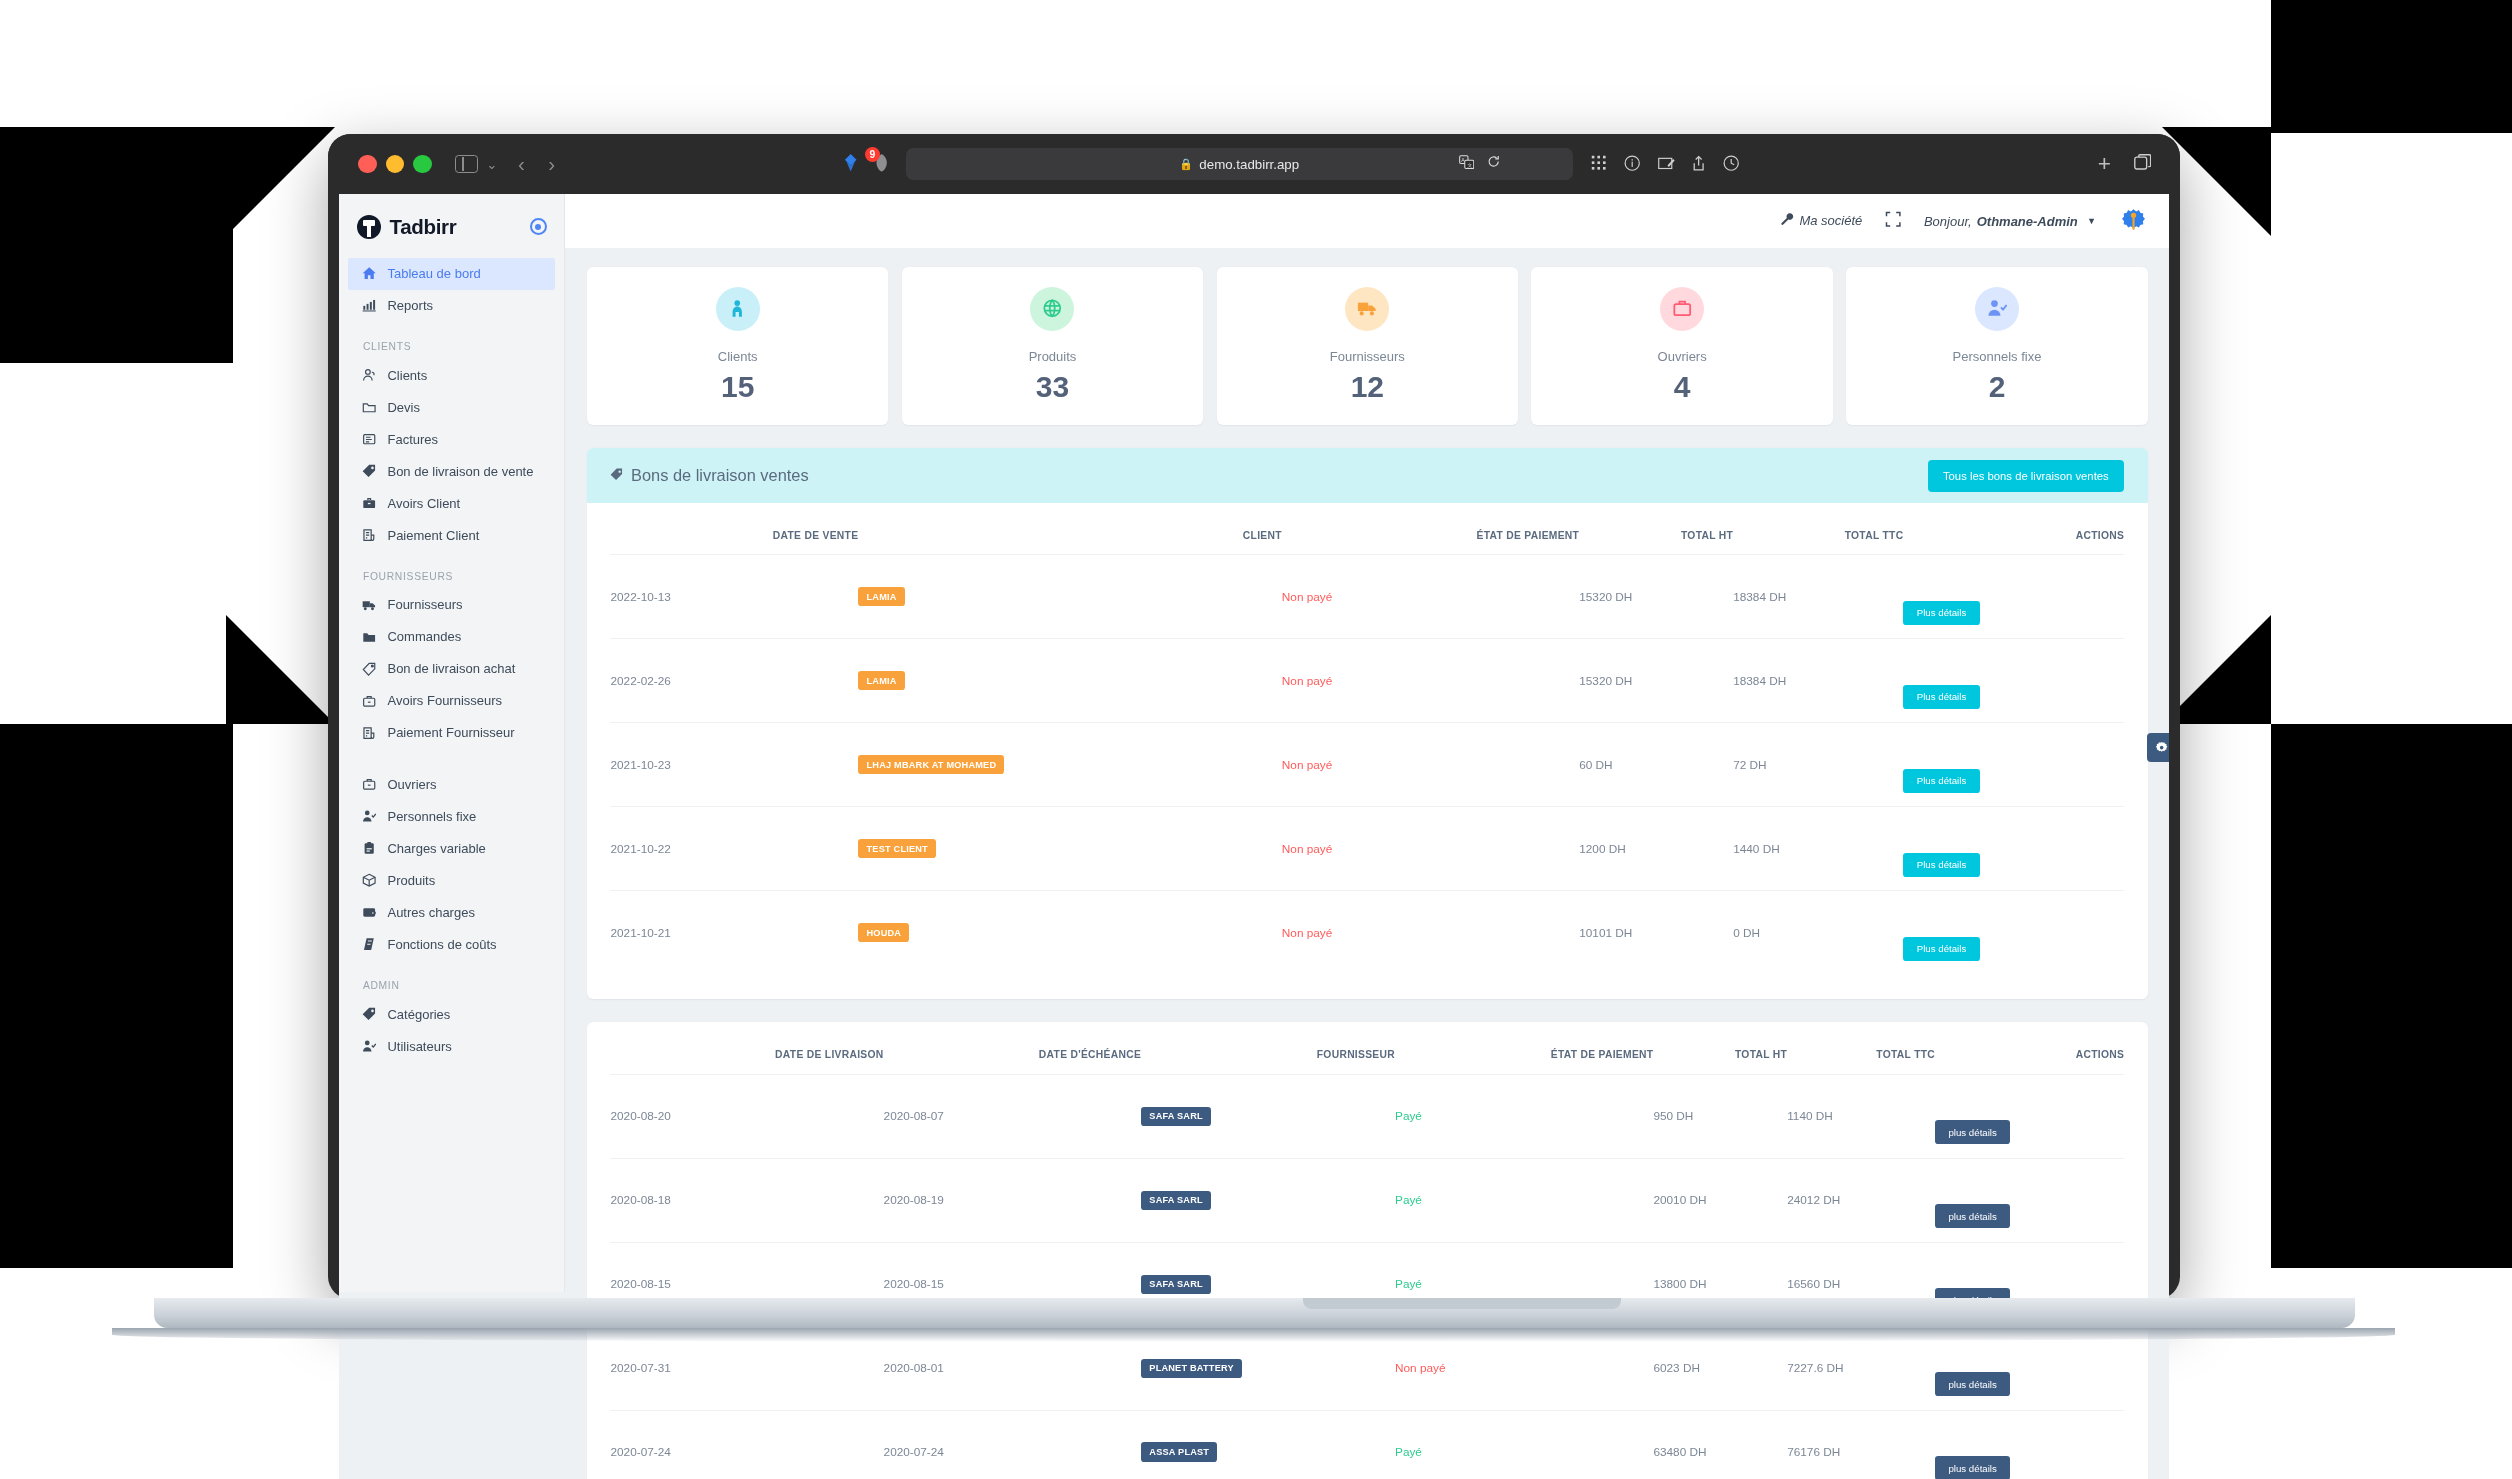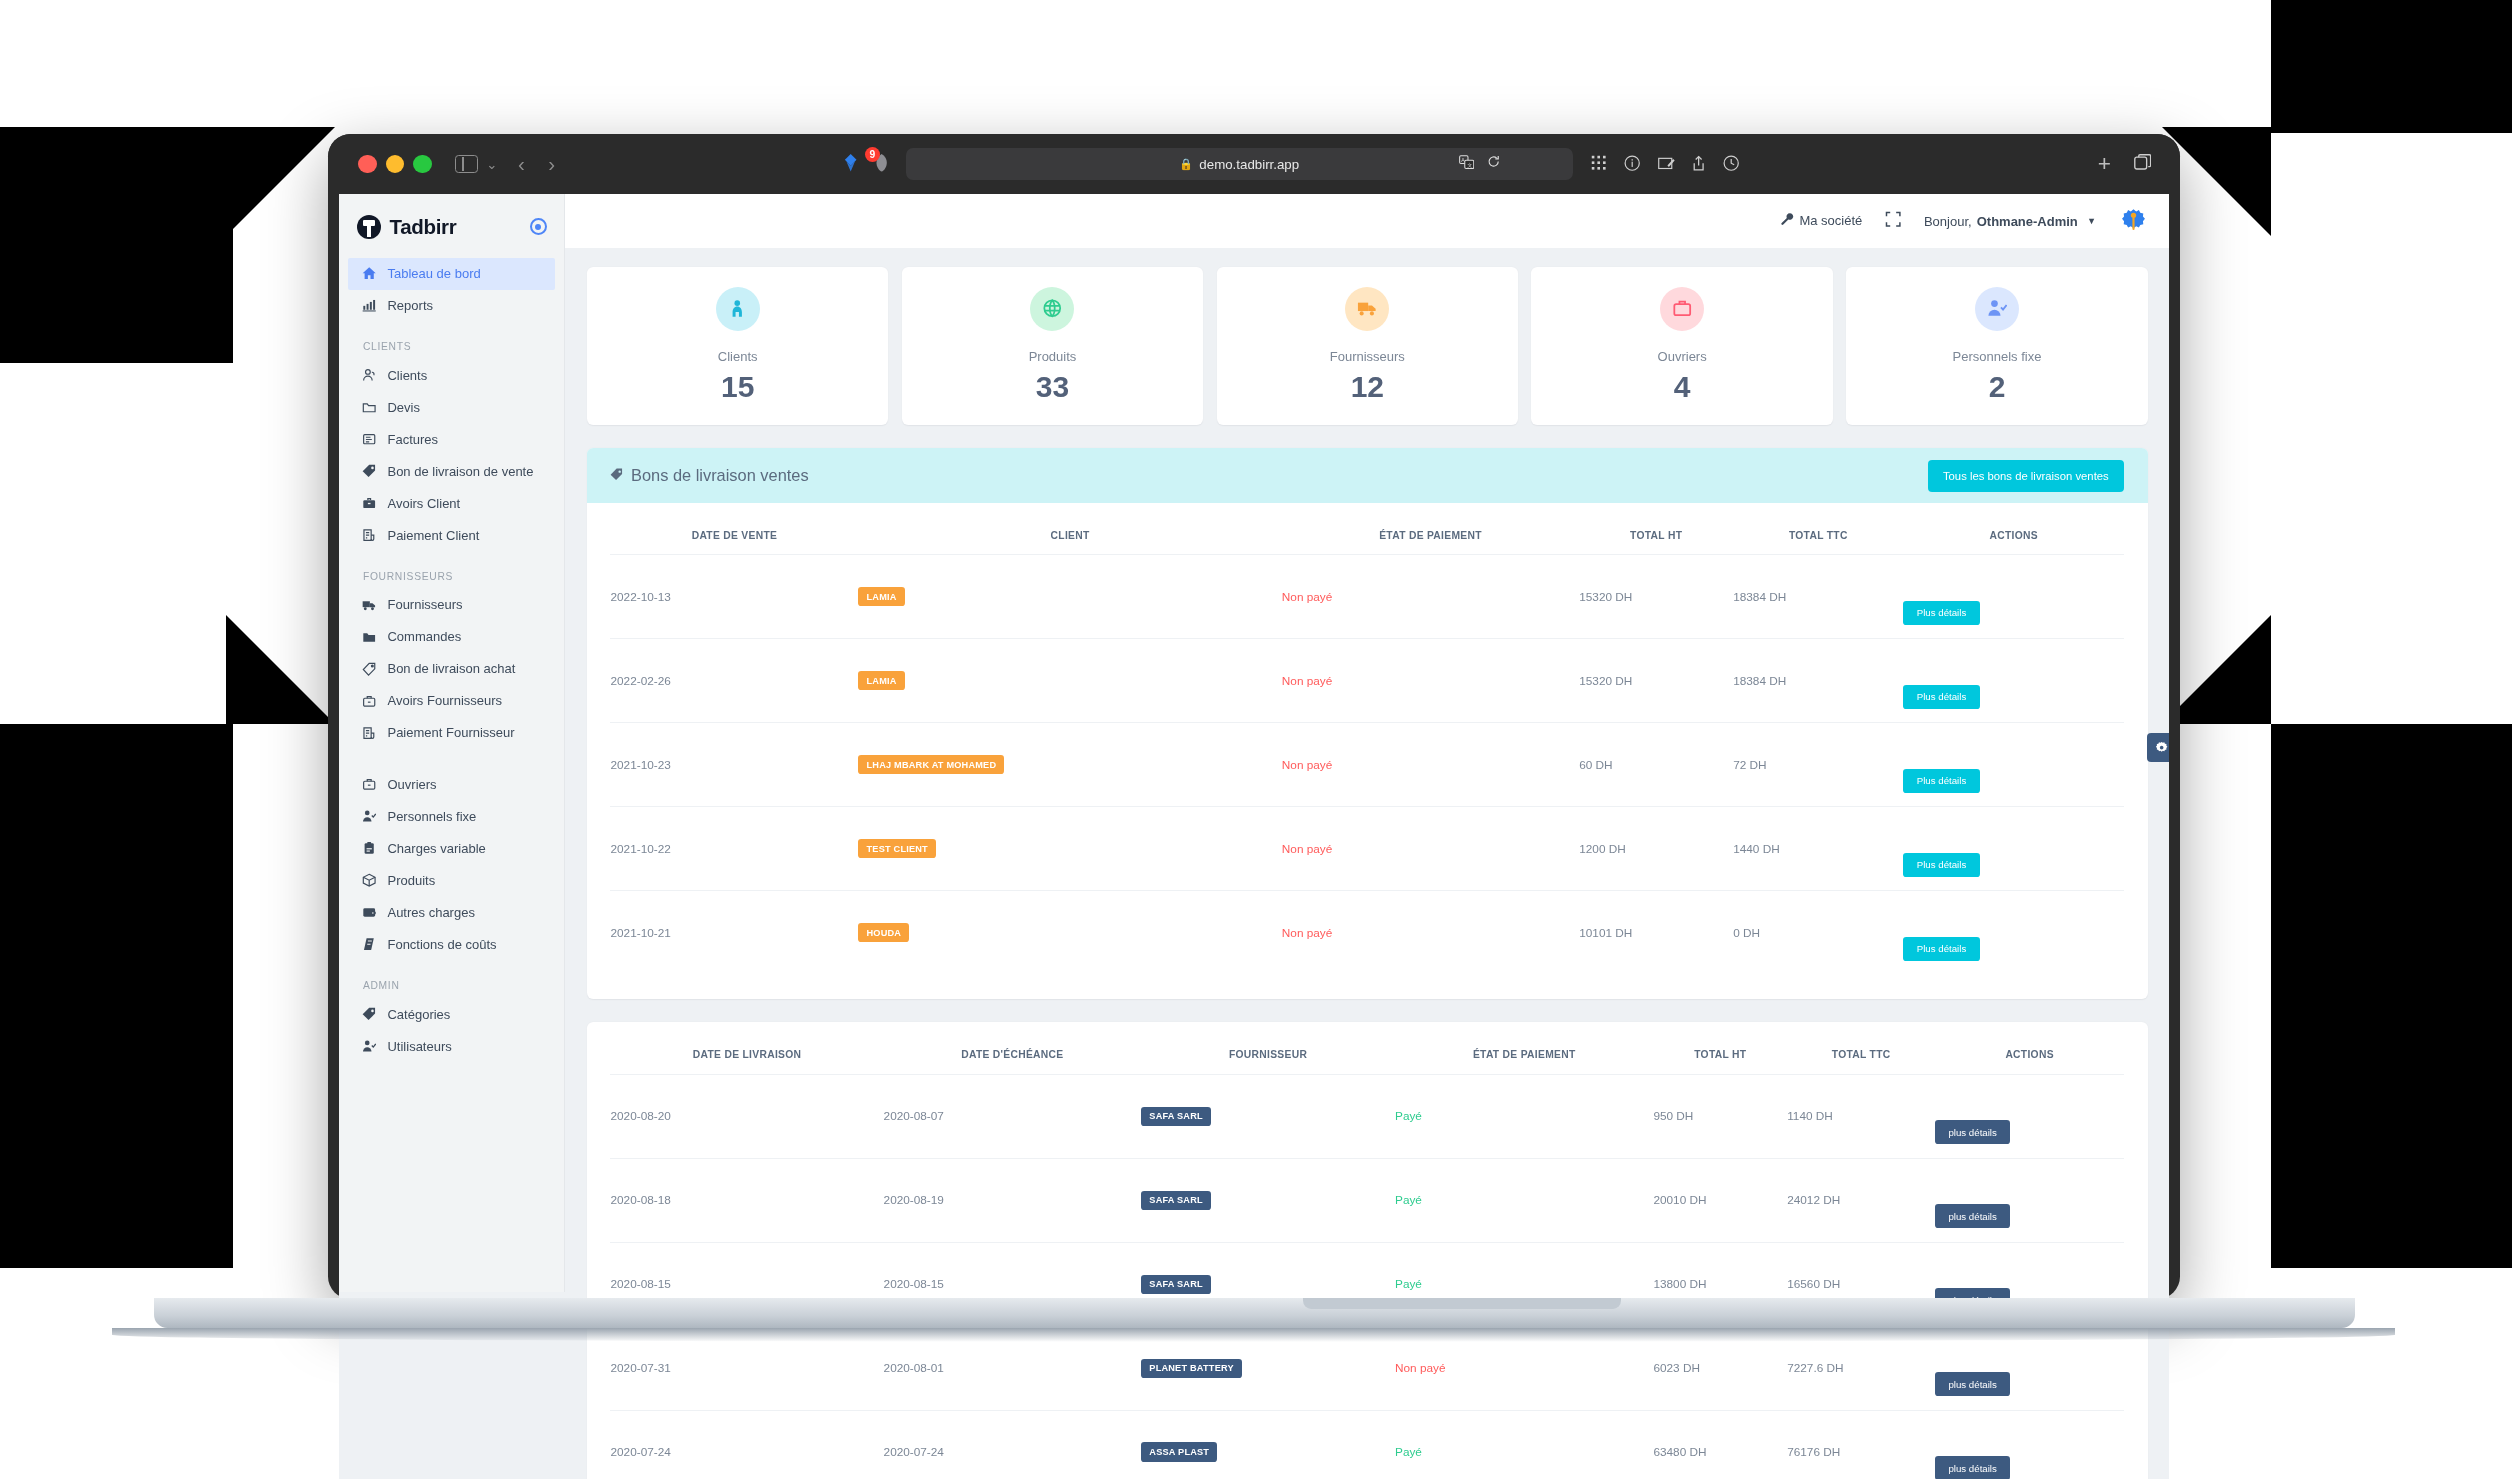--- a/index.html
+++ b/index.html
@@ -115,21 +115,21 @@
   .nav-item .ico { width: 22.6px; display:flex; align-items:center; justify-content:flex-start; flex:0 0 auto; }
   .nav-item .ico svg { width: 14.4px; height: 14.4px; }
   .nav-item .lbl { margin-left: 3.1px; white-space: nowrap; }
 
   
   .topbar {
     position:absolute; left: 226px; top: 0; right: 0; height: 54px;
     background:#ffffff; display:flex; align-items:center; justify-content:flex-end;
     padding-right: 21.6px; gap: 22.6px;
   }
-  .topbar .tb-item { display:flex; align-items:center; gap:5.1px; color:#3e4b5b; font-size: 13px; }
+  .topbar .tb-item { display:flex; align-items:center; gap:5.1px; color:#3e4b5b; font-size: 13px; font-style: italic; }
   .tb-avatar { width: 29px; height:29px; border-radius:50%; background:#ffffff;
                display:flex;align-items:center;justify-content:center; overflow:hidden;}
 
   .content {
     position:absolute; left: 226px; top: 54px; right: 0; bottom: 0;
     background:#eef1f4; padding: 18.5px 21.6px 0 21.6px; overflow:hidden;
   }
 
   
   .stats { display:flex; gap: 13.3px; }
@@ -154,21 +154,21 @@
   .panel-btn {
     margin-left:auto; border:none; border-radius: 4.1px;
     height: 32px; padding: 0 15.4px; font-size: 11.3px; color:#fff; white-space:nowrap;
     font-family:"Liberation Sans", sans-serif;
   }
   .panel-btn.cyan { background:#00c7dd; }
   .panel-btn.navy { background:#3d5a80; }
 
   table { width: 100%; border-collapse: collapse; }
   thead th {
-    text-align:center; font-size: 10.3px; letter-spacing:0.3px; color:#5b6b7f;
+    text-align:right; font-size: 10.3px; letter-spacing:0.3px; color:#5b6b7f;
     font-weight: 700; padding: 27px 0 13.3px 0; text-transform: uppercase;
   }
   tbody td { font-size: 11.8px; color:#7c8796; padding: 13.3px 0; border-top: 0.5px solid #eef1f4; }
   thead tr th:first-child, tbody tr td:first-child { padding-left: 23.6px; }
   .tbl-wrap { padding: 0 23.6px 24.6px 23.6px; }
   .tbl-wrap table { width:100%; }
   .tbl-wrap thead th:first-child, .tbl-wrap tbody td:first-child { padding-left: 0; }
 
   .chip { display:inline-block; color:#fff; font-size: 9.2px; font-weight:700;
           border-radius: 3.1px; padding: 4.6px 8.2px; letter-spacing:0.2px; }

